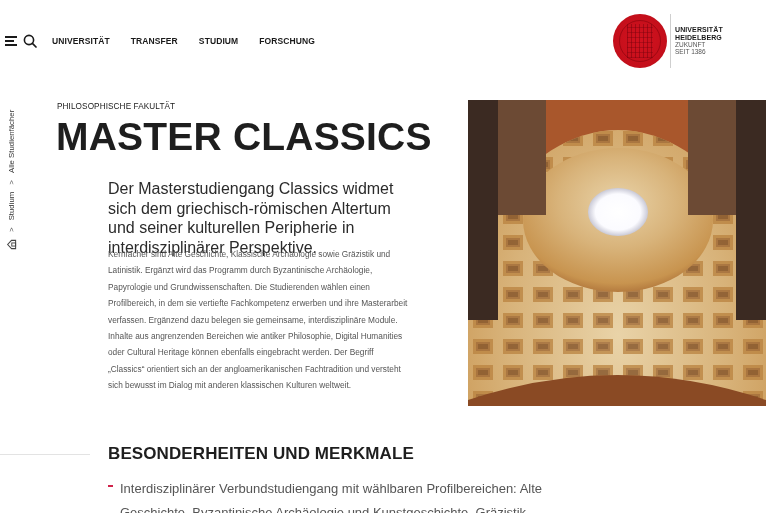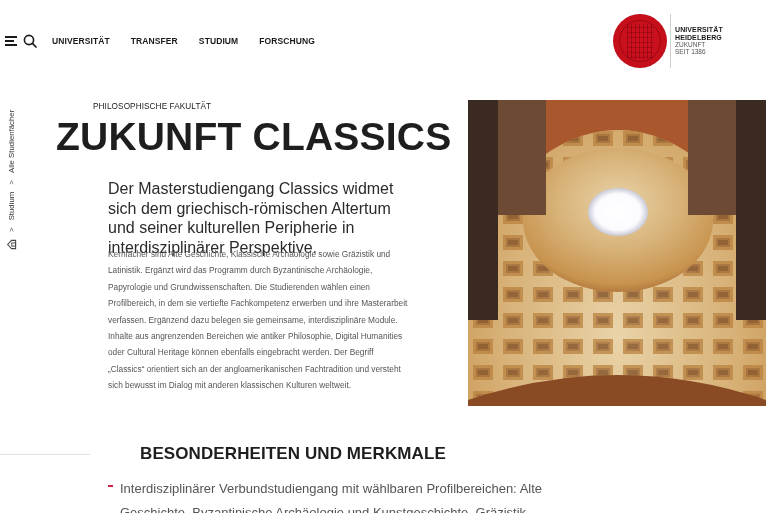--- a/index.html
+++ b/index.html
@@ -22,29 +22,29 @@
   .logo-text { line-height: 7.4px; }
   .logo-text .strong { font-size: 7px; font-weight: bold; color: #1a1a1a; display: block; letter-spacing: 0.1px; }
   .logo-text .light { font-size: 6.5px; color: #555; display: block; }
 
   .side-breadcrumb { position: absolute; left: 3px; top: 100px; width: 16px; height: 150px; }
   .crumb-rot { position: absolute; left: 0; top: 0; transform-origin: 0 0; transform: rotate(-90deg) translate(-150px, 0); width: 150px; height: 16px; display: flex; align-items: center; gap: 7px; font-size: 7.8px; color: #333; white-space: nowrap; }
   .crumb-rot .home { width: 11px; height: 11px; display: inline-block; transform: rotate(90deg); }
   .crumb-rot .sep { color: #555; font-size: 8px; }
   .crumb-rot .item { cursor: pointer; }
 
-  .faculty { position: absolute; left: 57px; top: 102px; font-size: 8.2px; color: #1a1a1a; letter-spacing: 0.1px; margin-left: 36px; }
+  .faculty { position: absolute; left: 57px; top: 102px; font-size: 8.2px; color: #1a1a1a; letter-spacing: 0.1px; }
   .title { position: absolute; left: 56px; top: 115px; font-size: 39px; font-weight: bold; color: #1e1e1e; letter-spacing: 0.2px; line-height: 44px; }
   .lead { position: absolute; left: 108px; top: 179px; width: 310px; font-size: 16px; line-height: 19.5px; color: #2b2b2b; }
   .body-text { position: absolute; left: 108px; top: 246px; width: 300px; font-size: 8.3px; line-height: 16.4px; color: #555555; }
 
   .hero-image { position: absolute; left: 468px; top: 100px; width: 298px; height: 306px; overflow: hidden; background: #c28a4e; }
 
   .section-divider { position: absolute; left: 0; top: 454px; width: 90px; height: 1px; background: #e3e3e3; }
-  .section-heading { position: absolute; left: 108px; top: 444px; font-size: 17px; font-weight: bold; color: #1e1e1e; letter-spacing: 0.1px; margin-left: 32px; }
+  .section-heading { position: absolute; left: 108px; top: 444px; font-size: 17px; font-weight: bold; color: #1e1e1e; letter-spacing: 0.1px; }
   .features { position: absolute; left: 108px; top: 477px; width: 480px; list-style: none; }
   .features li { position: relative; padding-left: 12px; font-size: 13px; line-height: 24px; color: #555555; }
   .features li::before { content: ""; position: absolute; left: 0; top: 8px; width: 5px; height: 1.5px; background: var(--accent, #d0234a); }
 </style>
 </head>
 <body style="--accent: #d0234a;">
 
 <header class="topnav">
   <div class="menu-icon">
     <span style="top:0;width:12px;"></span>
@@ -83,21 +83,21 @@
       <rect x="4.3" y="6.3" width="3.4" height="4.2" fill="none" stroke="#444" stroke-width="1"></rect>
     </svg>
     <span class="sep">&gt;</span>
     <span class="item">Studium</span>
     <span class="sep">&gt;</span>
     <span class="item">Alle Studienfächer</span>
   </div>
 </div>
 
 <div class="faculty">PHILOSOPHISCHE FAKULTÄT</div>
-<h1 class="title">ZUKUNFT CLASSICS</h1>
+<h1 class="title">MASTER CLASSICS</h1>
 <p class="lead">Der Masterstudiengang Classics widmet sich dem griechisch-römischen Altertum und seiner kulturellen Peripherie in interdisziplinärer Perspektive.</p>
 <p class="body-text">Kernfächer sind Alte Geschichte, Klassische Archäologie sowie Gräzistik und Latinistik. Ergänzt wird das Programm durch Byzantinische Archäologie, Papyrologie und Grundwissenschaften. Die Studierenden wählen einen Profilbereich, in dem sie vertiefte Fachkompetenz erwerben und ihre Masterarbeit verfassen. Ergänzend dazu belegen sie gemeinsame, interdisziplinäre Module. Inhalte aus angrenzenden Bereichen wie antiker Philosophie, Digital Humanities oder Cultural Heritage können ebenfalls eingebracht werden. Der Begriff „Classics“ orientiert sich an der angloamerikanischen Fachtradition und versteht sich bewusst im Dialog mit anderen klassischen Kulturen weltweit.</p>
 
 <div class="hero-image">
   <svg width="298" height="306" viewBox="0 0 298 306">
     <defs>
       <radialGradient id="dome" cx="50%" cy="38%" r="70%">
         <stop offset="0%" stop-color="#e9d3a8"></stop>
         <stop offset="45%" stop-color="#d8b37a"></stop>
         <stop offset="80%" stop-color="#c8944f"></stop>

